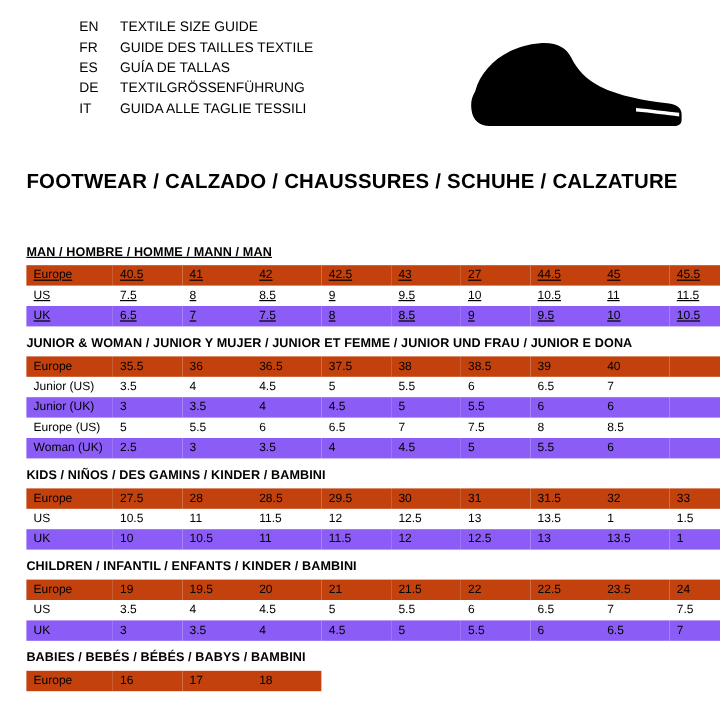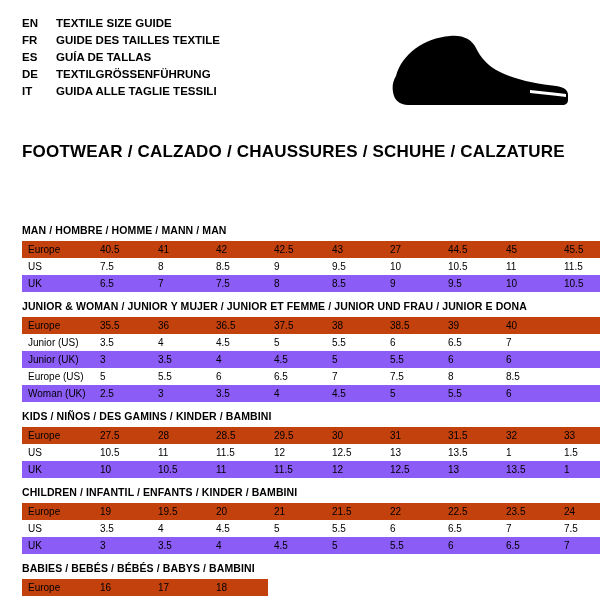--- a/index.html
+++ b/index.html
@@ -30,21 +30,22 @@
   }
   .lang-list {
     display: flex;
     flex-direction: column;
     gap: 2px;
   }
   .lang-row {
     display: flex;
     font-size: 11.5px;
     line-height: 15px;
-    font-weight: bold;
+    font-weight: normal;
+    margin-left: 44px;
   }
   .lang-code {
     width: 34px;
     flex: 0 0 34px;
   }
   .lang-text {
     white-space: nowrap;
   }
 
   .shoe-art {
@@ -59,21 +60,22 @@
     font-weight: bold;
     margin-top: 28px;
     letter-spacing: .2px;
   }
 
   
   .group {
     margin-top: 8px;
   }
   .group.first {
-    margin-top: 62px;
+    margin-top: 42px;
+    text-decoration: underline;
   }
   .group-title {
     font-size: 10.5px;
     font-weight: bold;
     margin-bottom: 5px;
     letter-spacing: .1px;
   }
   table.size {
     border-collapse: collapse;
     font-size: 10px;

